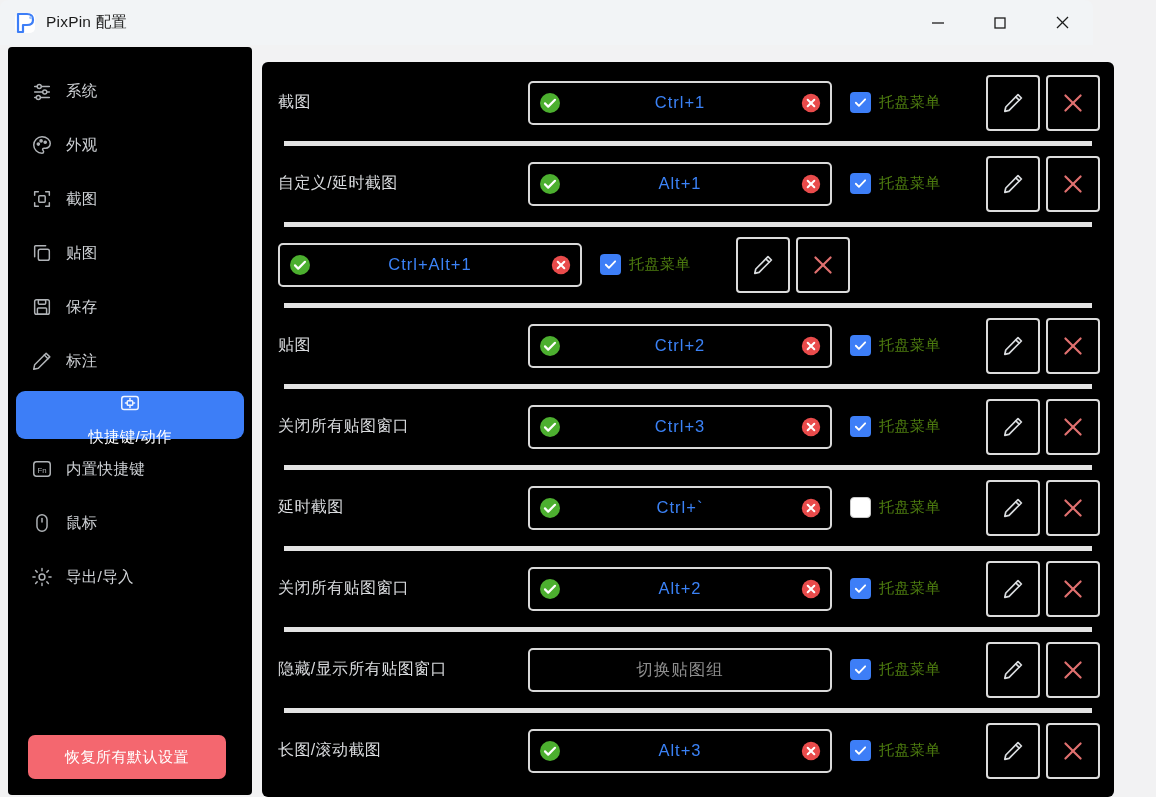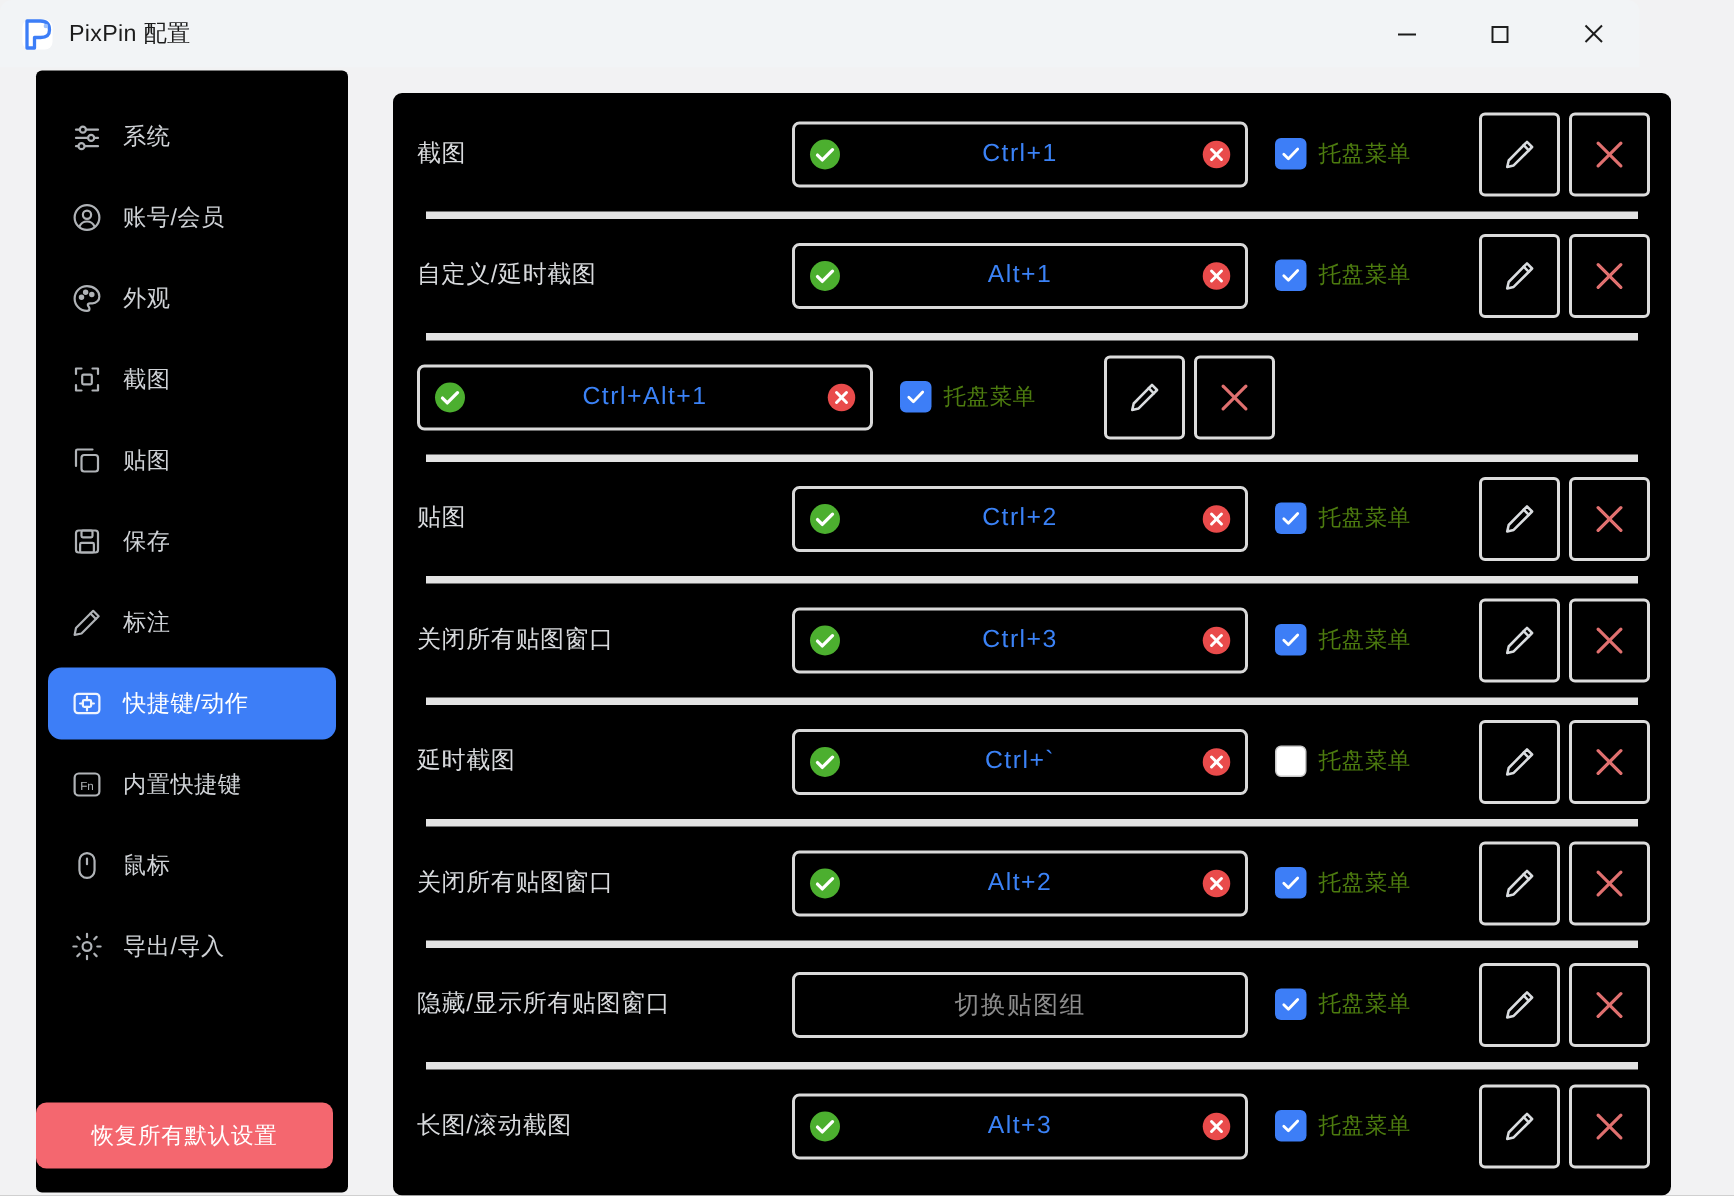--- a/index.html
+++ b/index.html
@@ -50,58 +50,57 @@
   .body-area {
     position: absolute; left: 0; top: 45px;
     width: 1156px; height: 752px;
     background: #f2f2f3;
   }
 
   
   .sidebar {
     position: absolute;
     left: 8px; top: 2px;
-    width: 208px; height: 748px;
+    width: 244px; height: 748px;
     background: #000000;
     border-radius: 4px;
     padding-top: 20px;
     overflow: hidden;
-    margin-left: 16px;
   }
   .nav {
     display: flex; flex-direction: column;
     gap: 6px;
     padding: 0 8px;
   }
   .nav-item {
     display: flex; align-items: center;
     gap: 12px;
     height: 48px;
     padding: 0 14px;
     border-radius: 9px;
     cursor: default;
     color: #cfd2d6;
   }
-  .nav-item.active { background: #3d7ef7; color: #ffffff; }
+  .nav-item.active { background: #3d7ef7; color: #ffffff; flex-direction: column; }
   .nav-ico {
     width: 24px; height: 24px;
     flex: 0 0 24px;
     display: flex; align-items: center; justify-content: center;
     opacity: .92;
   }
   .nav-ico svg { display:block; }
   .nav-label {
     font-size: 15.5px;
     white-space: nowrap;
     letter-spacing: .3px;
   }
 
   .restore-btn {
     position: absolute;
-    left: 0; bottom: 16px;
+    left: 20px; bottom: 16px;
     width: 198px; height: 44px;
     background: #f4676f;
     color: #ffffff;
     border: none;
     border-radius: 7px;
     font-size: 15px;
     font-family: inherit;
     letter-spacing: .5px;
     cursor: default;
   }
@@ -272,30 +271,20 @@
                 <circle cx="9" cy="7" r="2.2" fill="#000"></circle>
                 <circle cx="15" cy="13" r="2.2" fill="#000"></circle>
                 <circle cx="8" cy="19" r="2.2" fill="#000"></circle>
               </svg>
             </span>
             <span class="nav-label">系统</span>
           </div>
           <div class="nav-item">
             <span class="nav-ico">
               <svg width="22" height="22" viewBox="0 0 24 24" fill="none" stroke="#bfc3c7" stroke-width="1.6" stroke-linecap="round" stroke-linejoin="round">
-                <circle cx="12" cy="12" r="9"></circle>
-                <circle cx="12" cy="10" r="3"></circle>
-                <path d="M6.5 18.5a6 6 0 0 1 11 0"></path>
-              </svg>
-            </span>
-            <span class="nav-label">账号/会员</span>
-          </div>
-          <div class="nav-item">
-            <span class="nav-ico">
-              <svg width="22" height="22" viewBox="0 0 24 24" fill="none" stroke="#bfc3c7" stroke-width="1.6" stroke-linecap="round" stroke-linejoin="round">
                 <path d="M12 3a9 9 0 1 0 0 18c1.2 0 1.8-.8 1.8-1.6 0-1.4-1.2-1.6-1.2-2.6 0-.8.7-1.3 1.6-1.3H16a5 5 0 0 0 5-5c0-4.1-4-7.5-9-7.5z"></path>
                 <circle cx="8" cy="11" r="1.2" fill="#bfc3c7"></circle>
                 <circle cx="11" cy="7.5" r="1.2" fill="#bfc3c7"></circle>
                 <circle cx="15.5" cy="9" r="1.2" fill="#bfc3c7"></circle>
               </svg>
             </span>
             <span class="nav-label">外观</span>
           </div>
           <div class="nav-item">
             <span class="nav-ico">

